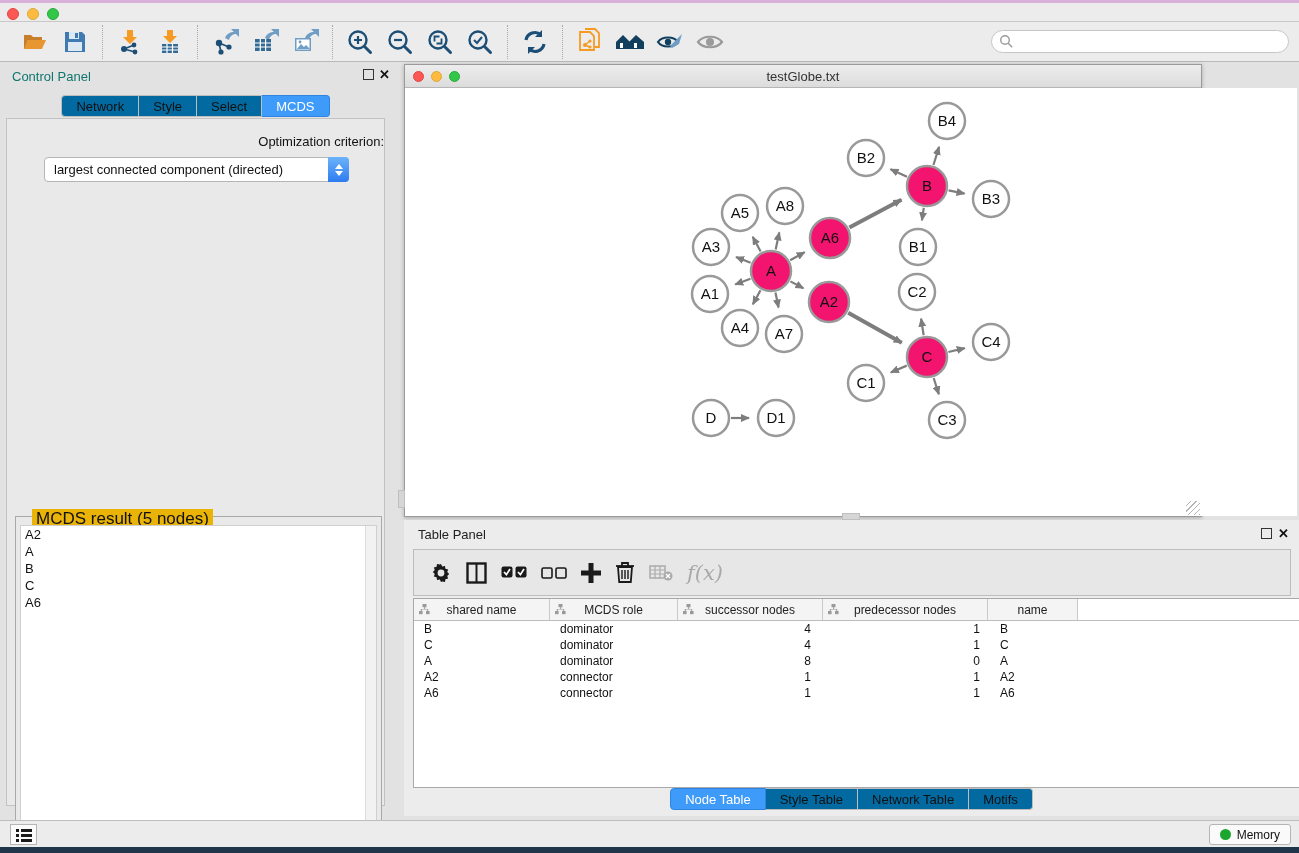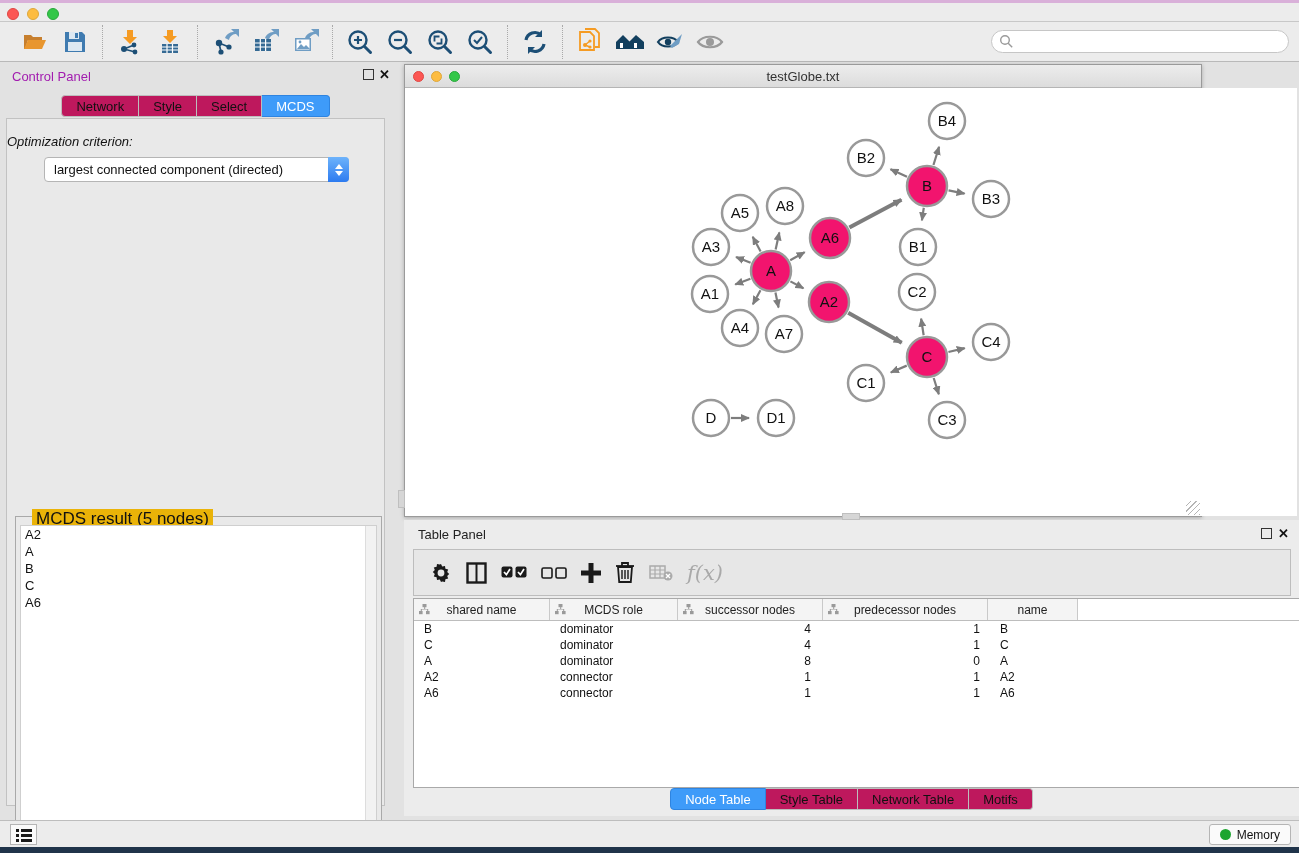--- a/index.html
+++ b/index.html
@@ -22,30 +22,30 @@
   .searchwrap { margin-left:auto; margin-right:10px; }
   .searchbox { width:298px; height:23px; background:#fff; border:1px solid #c6c6c6; border-radius:12px; display:flex; align-items:center; padding-left:7px; }
   .searchbox input { border:none; outline:none; flex:1; font-size:12px; background:transparent; height:18px; }
 
   
   .content { left:0; top:62px; width:1299px; height:758px; }
 
   
   .cpanel { left:0; top:0; width:391px; height:758px; background:#e2e2e2; }
   .cp-header { position:absolute; left:0; top:0; width:100%; height:26px; }
-  .cp-title { position:absolute; left:12px; top:7px; font-size:13px; color:#a21caf; }
+  .cp-title { position:absolute; left:12px; top:7px; font-size:13px; color:#0f766e; }
   .float-ctl { position:absolute; top:7px; width:11px; height:11px; border:1.5px solid #333; background:transparent; }
   .close-x { position:absolute; top:5px; font-size:13px; font-weight:bold; color:#111; }
   .cp-tabs { position:absolute; left:0; top:33px; width:100%; display:flex; justify-content:center; }
-  .tabbtn { height:22px; padding:0 14px; background:#be185d; border:1px solid #bdbdbd; border-left:none; font-size:13px; color:#111; display:flex; align-items:center; }
+  .tabbtn { height:22px; padding:0 14px; background:#0369a1; border:1px solid #bdbdbd; border-left:none; font-size:13px; color:#111; display:flex; align-items:center; }
   .tabbtn:first-child { border-left:1px solid #bdbdbd; border-radius:4px 0 0 4px; }
   .tabbtn:last-child { border-radius:0 4px 4px 0; }
   .tabbtn.active { background:#3e9bf9; border-color:#2e84e0; color:#fff; }
   .cp-body { position:absolute; left:6px; top:56px; width:379px; height:688px; background:#e9e9e9; border:1px solid #c2c2c2; }
-  .opt-label { position:absolute; left:0; width:100%; top:15px; text-align:left; font-size:13px; color:#111;font-style:italic; }
+  .opt-label { position:absolute; left:0; width:100%; top:15px; text-align:right; font-size:13px; color:#111; }
   .selectbox { position:absolute; left:37px; top:38px; width:305px; height:25px; background:#fff; border:1px solid #b5b5b5; border-radius:4px; display:flex; align-items:center; }
   .selectbox .val { flex:1; font-size:13px; padding-left:9px; color:#111; white-space:nowrap; }
   .stepper { width:21px; height:25px; margin-right:-1px; border-radius:0 4px 4px 0; background:linear-gradient(#6db3fb,#2d7bf0); display:flex; flex-direction:column; align-items:center; justify-content:center; gap:2px; }
   .stepper .tri-u { width:0;height:0;border-left:4px solid transparent;border-right:4px solid transparent;border-bottom:5px solid #fff; }
   .stepper .tri-d { width:0;height:0;border-left:4px solid transparent;border-right:4px solid transparent;border-top:5px solid #fff; }
   .cp-btnrow { position:absolute; left:0; top:72px; width:100%; display:flex; justify-content:center; gap:12px; }
   .pushbtn { height:23px; padding:0 16px; background:#fff; border:1px solid #b5b5b5; border-radius:5px; font-size:13px; color:#111; display:flex; align-items:center; }
   .result-fs { position:absolute; left:8px; top:397px; width:367px; height:345px; border:1px solid #a9a9a9; background:#e9e9e9; }
   .result-legend { position:absolute; left:16px; top:-8px; background:#eab308; padding:0 4px; font-size:17px; color:#111; }
   .result-list { position:absolute; left:4px; top:8px; right:4px; bottom:4px; background:#fff; border:1px solid #cfcfcf; overflow:hidden; }

